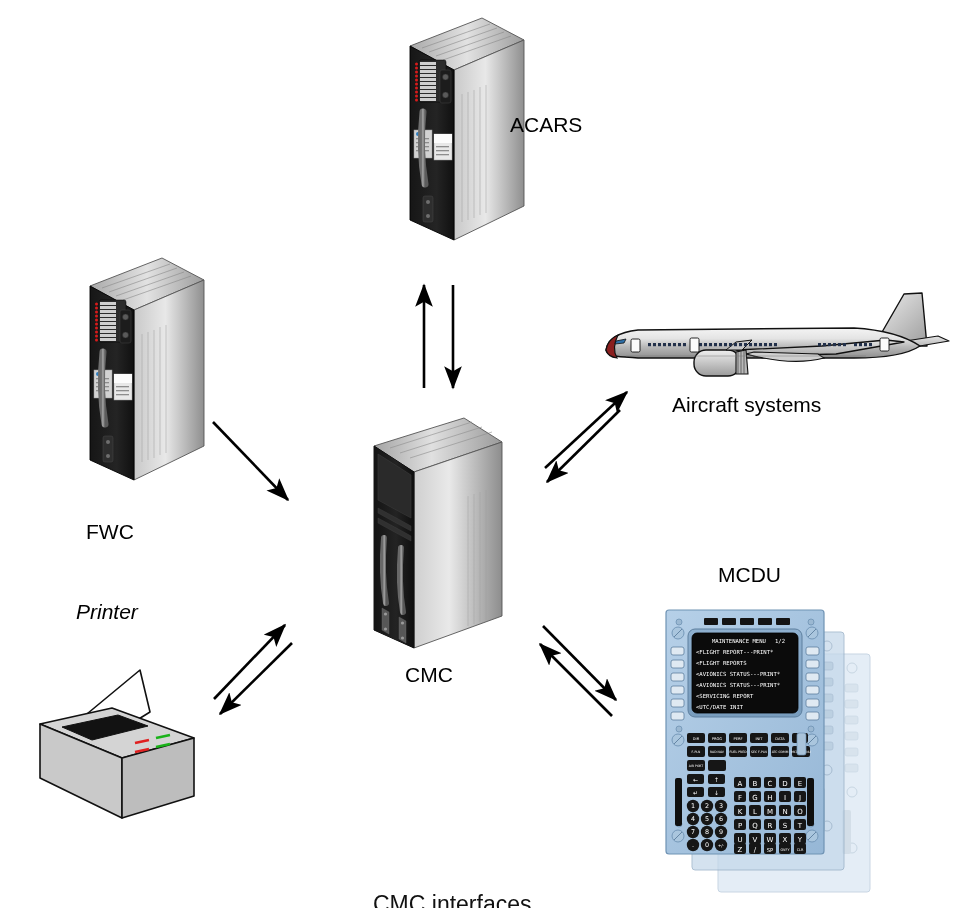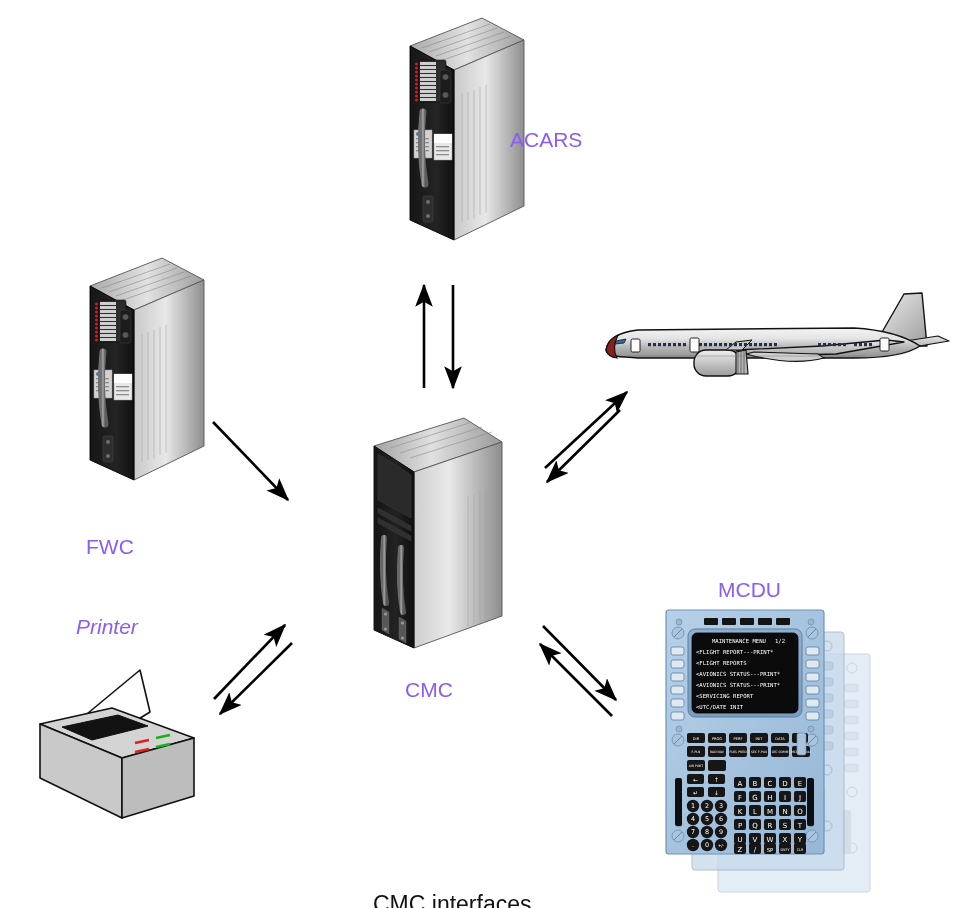--- a/index.html
+++ b/index.html
@@ -11,24 +11,23 @@
     font-family: "Liberation Sans", sans-serif;
     width: 973px; height: 908px;
     position: relative;
     overflow: hidden;
   }
   #stage { position: absolute; inset: 0; }
 
   .label {
     position: absolute;
     font-size: 21px;
-    color: #8b5cf6;
+    color: #000000;
     white-space: nowrap;
     font-family: "Liberation Sans", sans-serif;
-    margin-top: 15px;
   }
   .title {
     position: absolute;
     font-size: 23px;
     color: #111;
     white-space: nowrap;
   }
 
   
   .lru { position: absolute; }
@@ -368,20 +367,21 @@
 
       <g fill="#fbfbfb" stroke="#111" stroke-width="0.9">
         <rect x="45" y="51" width="9" height="13" rx="1.5"></rect>
         <rect x="104" y="50" width="9" height="14" rx="1.5"></rect>
         <rect x="294" y="50" width="9" height="13" rx="1.5"></rect>
       </g>
 
       <path d="M40,68 L280,68" stroke="#777" stroke-width="0.8" opacity="0.6"></path>
     </svg>
   </div>
+  <div class="label" style="left:672px; top:393px;">Aircraft systems</div>
 
   <div class="label" style="left:76px; top:600px;font-style:italic;">Printer</div>
   <div class="printer" style="left:22px; top:660px; width:215px; height:185px;">
     <svg width="215" height="185" viewBox="0 0 215 185">
 
       <polygon points="48,68 118,10 128,52 70,88" fill="#ffffff" stroke="#111" stroke-width="1.6" stroke-linejoin="round"></polygon>
 
       <polygon points="18,64 90,48 172,78 100,98" fill="#d4d4d4" stroke="#111" stroke-width="1.6" stroke-linejoin="round"></polygon>
 
       <polygon points="40,67 96,55 126,66 70,80" fill="#121212" stroke="#111" stroke-width="1"></polygon>

